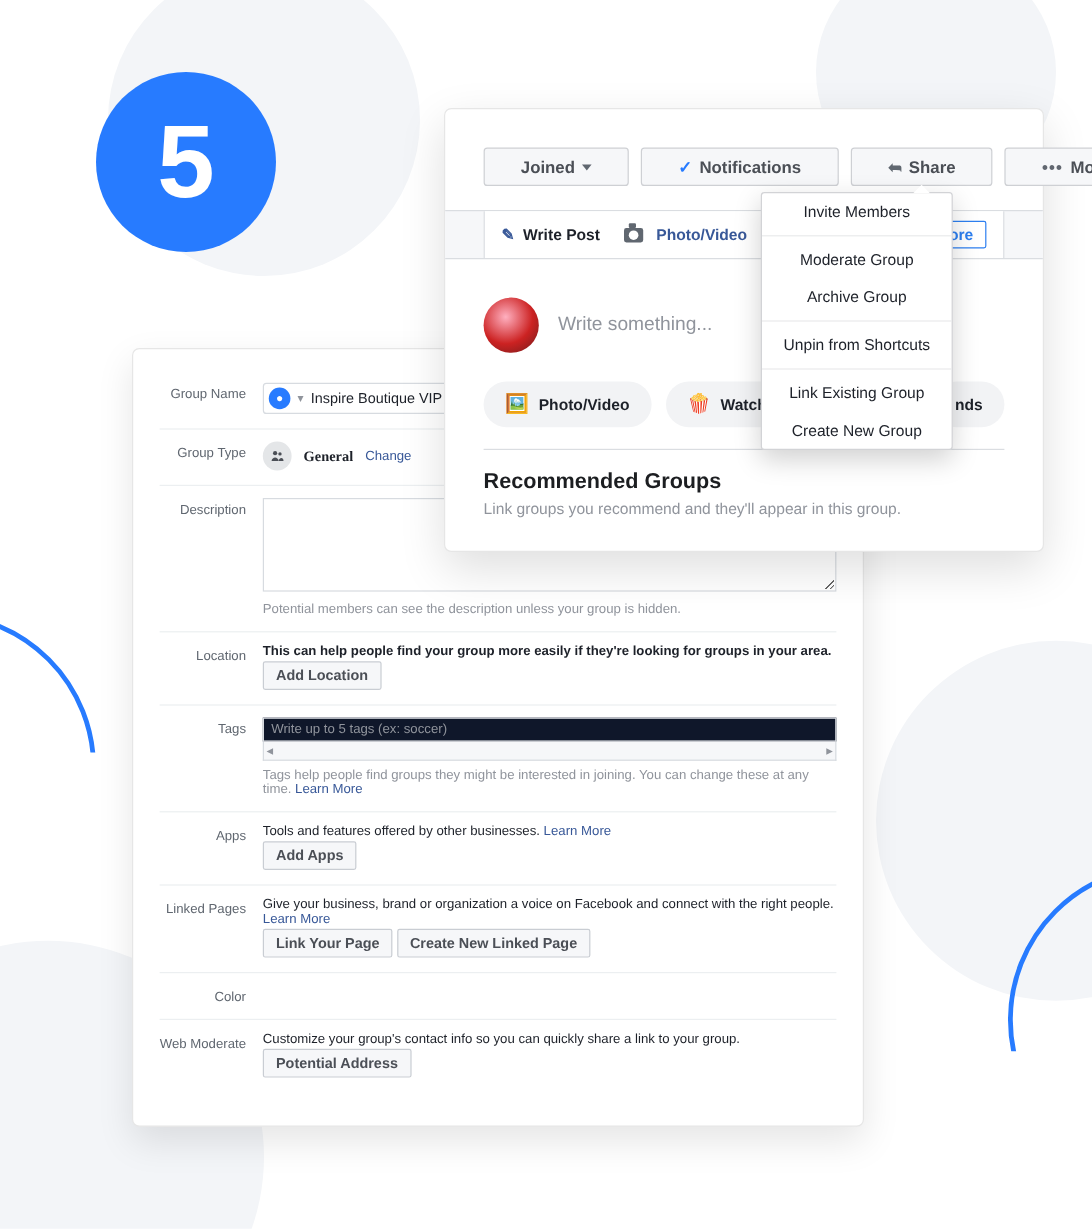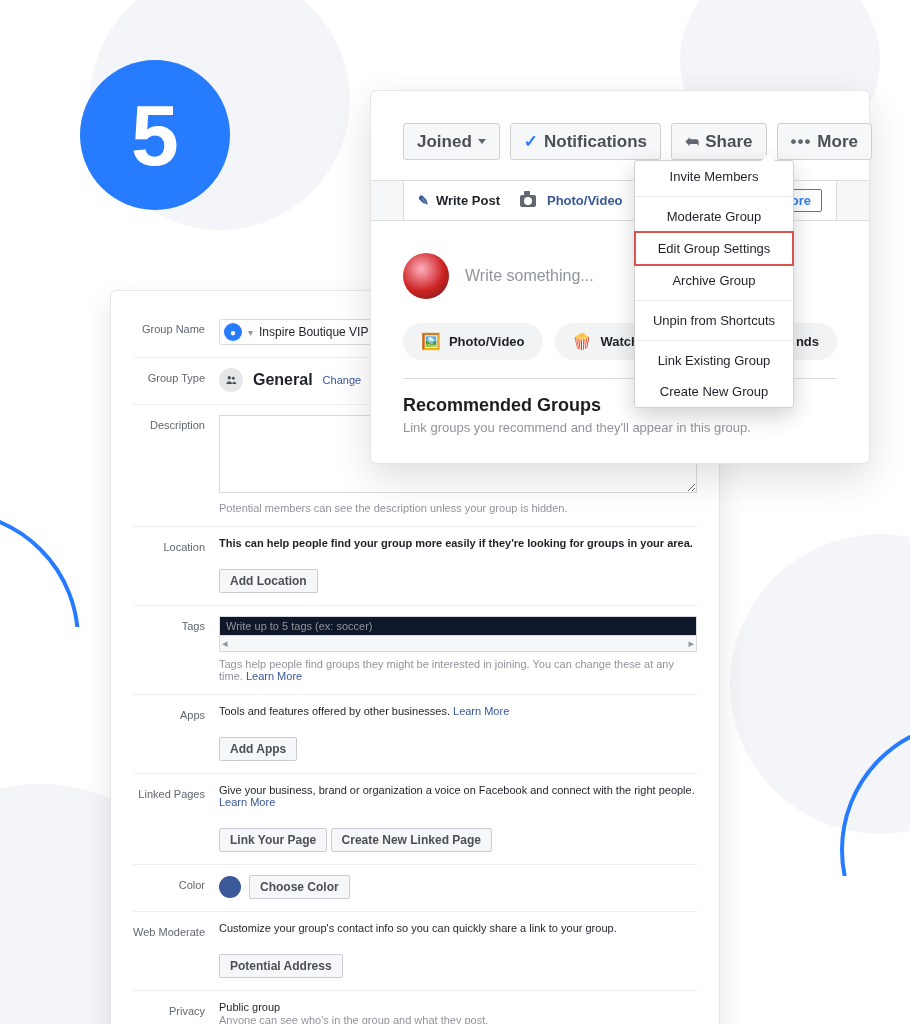--- a/index.html
+++ b/index.html
@@ -105,21 +105,21 @@
     width: 24px; height: 24px;
     border-radius: 50%;
     background: #e4e6e8;
     display: flex;
     align-items: center;
     justify-content: center;
     color: #4b4f56;
   }
   .general-circle svg { width:14px; height:14px; }
   .gtype { display:flex; align-items:center; gap:10px; }
-  .gtype .name { font-weight:600; font-size: 16px; }
+  .gtype .name { font-weight:600; font-size: 12px; font-family: Liberation Serif, serif; }
   .change { color:#385898; font-size:11px; cursor:pointer; }
   textarea.desc {
     width: 100%;
     height: 78px;
     border: 1px solid #d7dbe0;
     resize: both;
     padding: 4px;
     font-family: inherit;
     font-size: 12px;
   }
@@ -127,21 +127,21 @@
   .hint a, .learn { color:#385898; text-decoration:none; }
   .fb-btn {
     display: inline-block;
     border: 1px solid #c9cdd3;
     background: #f6f7f9;
     color: #4b4f56;
     font-size: 12px;
     font-weight: 600;
     padding: 4px 10px;
     border-radius: 2px;
-    margin-top: 20px;
+    margin-top: 2px;
     cursor: pointer;
   }
   .tagbox {
     border: 1px solid #d7dbe0;
     color: #90949c;
     padding: 3px 6px;
     font-size: 11px;
     background:#0f172a;
   }
   .tag-scroll {
@@ -175,23 +175,23 @@
   }
   .hdr-buttons {
     display: flex;
     gap: 10px;
     margin-bottom: 20px;
   }
   .hbtn {
     border: 1px solid #ced0d4;
     background: #f6f7f9;
     color: #4b4f56;
-    font-size: 17px;
+    font-size: 14px;
     font-weight: 600;
-    padding: 7px 13px;
+    padding: 7px 30px;
     border-radius: 3px;
     display: inline-flex;
     align-items: center;
     gap: 6px;
     cursor: pointer;
     justify-content: flex-end;
   }
   .checkmark { color:#277bff; font-weight:900; }
   .dots { letter-spacing:1px; color:#616770; }
   .triangle-down {
@@ -389,38 +389,26 @@
       <div style="font-size:11px;">
         <span>Give your business, brand or organization a voice on Facebook and connect with the right people.</span>
         <a class="learn">Learn More</a>
       </div>
       <span class="fb-btn">Link Your Page</span>
       <span class="fb-btn">Create New Linked Page</span>
     </div>
   </div>
   <div class="srow">
     <div class="lbl">Color</div>
-    <div class="val" style="display:flex;align-items:center;">
-      <span class="color-swatch"></span>
-      <span class="fb-btn" style="margin-top:0;">Choose Color</span>
-    </div>
   </div>
   <div class="srow">
     <div class="lbl">Web Moderate</div>
     <div class="val">
       <div style="font-size:11px;">Customize your group's contact info so you can quickly share a link to your group.</div>
       <span class="fb-btn">Potential Address</span>
-    </div>
-  </div>
-  <div class="srow">
-    <div class="lbl">Privacy</div>
-    <div class="val">
-      <div style="font-size:11px;">Public group</div>
-      <div class="hint" style="margin-top:1px;">Anyone can see who's in the group and what they post.</div>
-      <span class="fb-btn">Change Privacy Setting</span>
     </div>
   </div>
 </div>
 
 <div class="header-card">
   <div class="hdr-buttons">
     <span class="hbtn">
       <span>Joined</span>
       <span class="triangle-down"></span>
     </span>
@@ -474,20 +462,19 @@
   <div class="reco">
     <h3>Recommended Groups</h3>
     <p>Link groups you recommend and they'll appear in this group.</p>
   </div>
 </div>
 
 <div class="menu">
   <div class="mi">Invite Members</div>
   <hr>
   <div class="mi">Moderate Group</div>
-  <div class="mi hl">Edit Group Settings</div>
   <div class="mi">Archive Group</div>
   <hr>
   <div class="mi">Unpin from Shortcuts</div>
   <hr>
   <div class="mi">Link Existing Group</div>
   <div class="mi">Create New Group</div>
 </div>
 
 </body></html>

